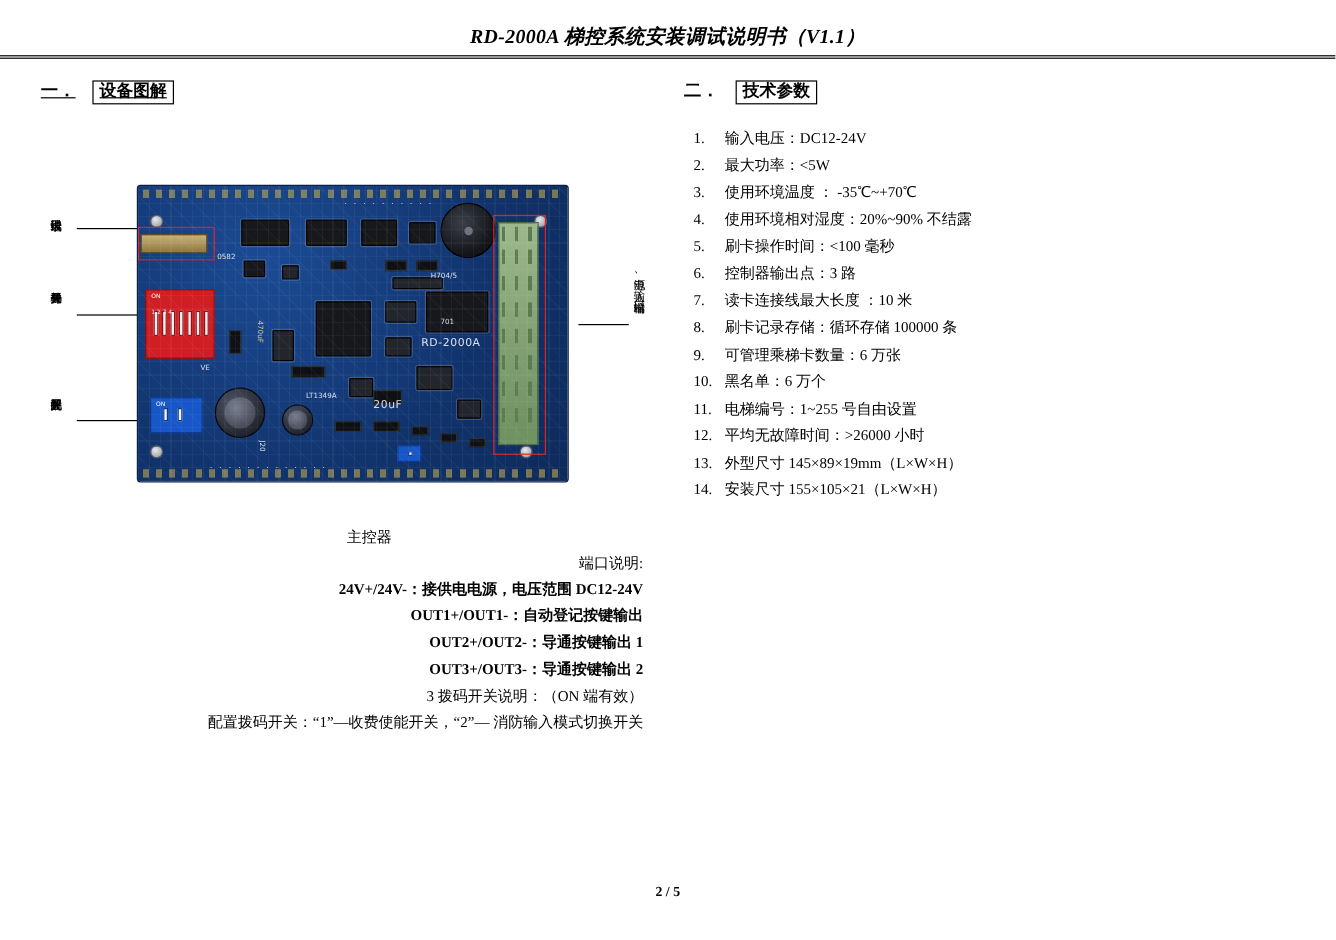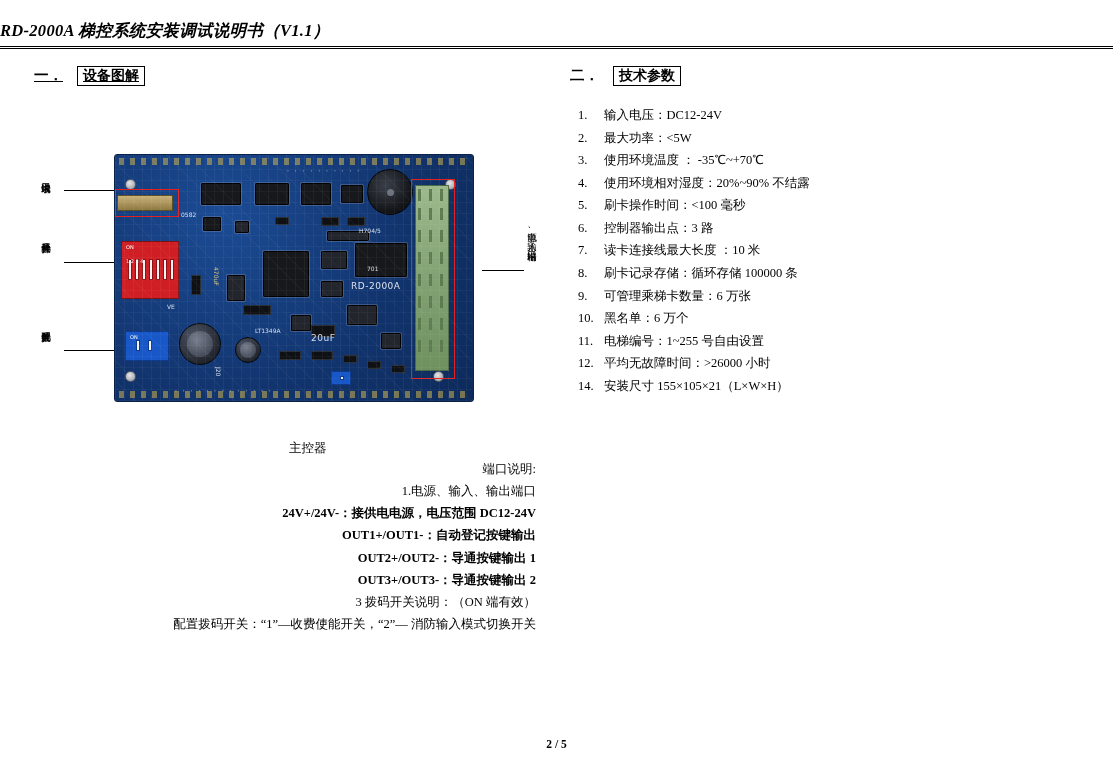--- a/index.html
+++ b/index.html
@@ -17,20 +17,21 @@
   
   .page-header {
     position: absolute;
     top: 0; left: 0; right: 0;
     height: 46px;
   }
   .header-title {
     position: absolute;
     top: 20px;
     left: 0; right: 0;
+    text-align: center;
     font-family: "Liberation Serif", serif;
     font-weight: bold;
     font-style: italic;
     font-size: 16.5px;
     letter-spacing: 0.3px;
   }
   .header-rule {
     position: absolute;
     top: 46px;
     left: 0;
@@ -388,21 +389,20 @@
     <div class="silk" style="left:252px; top:110px;">701</div>
     <div class="silk" style="left:172px; top:12px; letter-spacing:2px;">· · · · · · · · · ·</div>
     <div class="silk" style="left:60px; top:232px; letter-spacing:2px;">· · · · · · · · · · · · ·</div>
   </div>
 
   <div class="fig-caption">主控器</div>
 </div>
 
 <div class="port-desc">
   <div class="l0">端口说明:</div>
-  <div class="l0">1.电源、输入、输出端口</div>
   <div class="ind1 bold">24V+/24V-：接供电电源，电压范围 DC12-24V</div>
   <div class="ind2 bold">OUT1+/OUT1-：自动登记按键输出</div>
   <div class="ind2 bold">OUT2+/OUT2-：导通按键输出 1</div>
   <div class="ind2 bold">OUT3+/OUT3-：导通按键输出 2</div>
   <div class="l0">3 拨码开关说明：（ON 端有效）</div>
   <div class="ind1">配置拨码开关：“1”—收费使能开关，“2”— 消防输入模式切换开关</div>
 </div>
 
 <div class="spec-list">
   <div class="spec-row">
@@ -447,20 +447,24 @@
     </div>
   <div class="spec-row">
       <span class="idx">11.</span>
       <span class="txt">电梯编号：1~255 号自由设置</span>
     </div>
   <div class="spec-row">
       <span class="idx">12.</span>
       <span class="txt">平均无故障时间：&gt;26000 小时</span>
     </div>
   <div class="spec-row">
+      <span class="idx">13.</span>
+      <span class="txt">外型尺寸      145×89×19mm（L×W×H）</span>
+    </div>
+  <div class="spec-row">
       <span class="idx">14.</span>
       <span class="txt">安装尺寸      155×105×21（L×W×H）</span>
     </div>
 </div>
 
 <div class="footer">
   <span>2 / 5</span>
 </div>
 
 </body></html>

